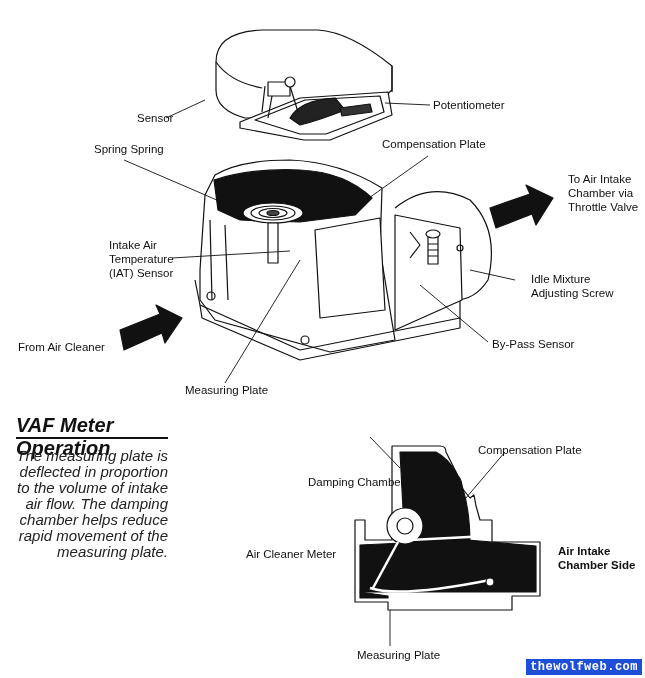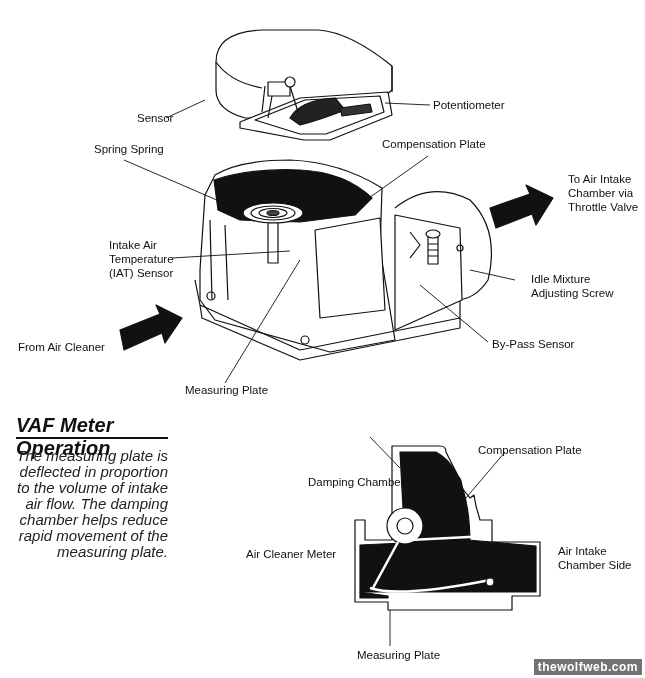--- a/index.html
+++ b/index.html
@@ -6,22 +6,22 @@
   body { width: 645px; height: 678px; position: relative; overflow: hidden;
          font-family: "Liberation Sans", sans-serif; color: #111; }
   .label { position: absolute; font-size: 11.5px; line-height: 14px; white-space: nowrap; color: #111; }
   .label.multi { white-space: pre; }
   svg.art { position: absolute; left: 0; top: 0; }
   .section-title { position: absolute; left: 16px; top: 414px; width: 152px;
                    font-size: 20px; font-weight: bold; font-style: italic; color: #111; }
   .section-rule { position: absolute; left: 16px; top: 437px; width: 152px; height: 2px; background: #111; }
   .section-body { position: absolute; left: 16px; top: 448px; width: 152px;
                   font-size: 15px; line-height: 16px; font-style: italic; text-align: right; color: #222; }
-  .watermark { position: absolute; right: 3px; bottom: 3px; background: #737373; color: #fff;
-               font-family: Liberation Sans, sans-serif; font-weight: bold; font-size: 12px;
+  .watermark { position: absolute; right: 3px; bottom: 3px; background: #1d4ed8; color: #fff;
+               font-family: Liberation Mono, monospace; font-weight: bold; font-size: 12px;
                padding: 1px 4px; letter-spacing: 0.5px; }
 </style>
 </head>
 <body>
 
 <svg class="art" width="645" height="678" viewBox="0 0 645 678">
   <g fill="none" stroke="#111" stroke-width="1.2" stroke-linejoin="round">
 
     <g>
       <path d="M216 62 Q216 32 262 30 L318 30 Q350 32 392 66 L392 90 L360 118 L245 118 Q216 110 216 90 Z" fill="#fff"></path>
@@ -115,17 +115,17 @@
 <div class="label" style="left:492px;top:337px;">By-Pass Sensor</div>
 <div class="label" style="left:185px;top:383px;">Measuring Plate</div>
 
 <div class="section-title">VAF Meter Operation</div>
 <div class="section-rule"></div>
 <div class="section-body">The measuring plate is deflected in proportion to the volume of intake air flow. The damping chamber helps reduce rapid movement of the measuring plate.</div>
 
 <div class="label" style="left:308px;top:427px;margin-top:48px;">Damping Chamber</div>
 <div class="label" style="left:478px;top:443px;">Compensation Plate</div>
 <div class="label" style="left:246px;top:547px;">Air Cleaner Meter</div>
-<div class="label multi" style="left:558px;top:544px;">Air Intake
+<div class="label multi" style="left:558px;top:544px;font-weight:bold;">Air Intake
 Chamber Side</div>
 <div class="label" style="left:357px;top:648px;">Measuring Plate</div>
 
 <div class="watermark">thewolfweb.com</div>
 
 </body></html>

